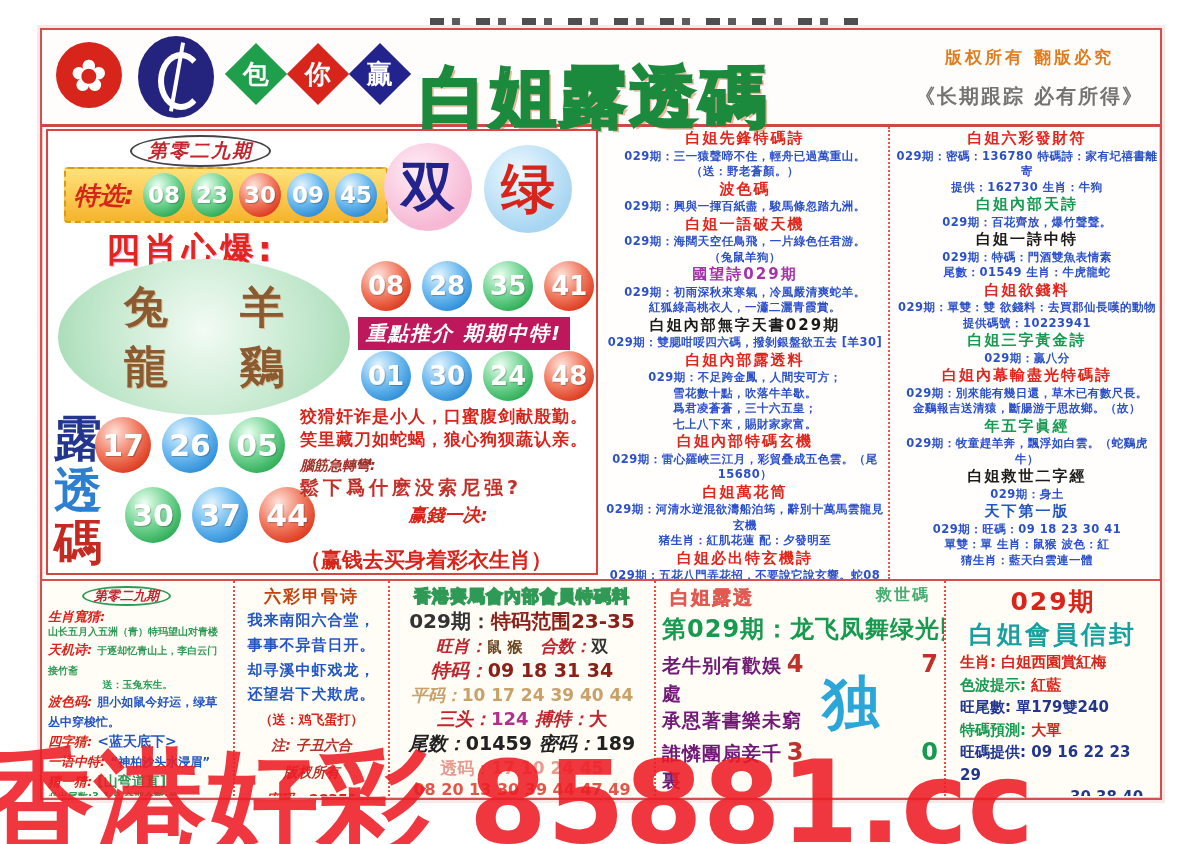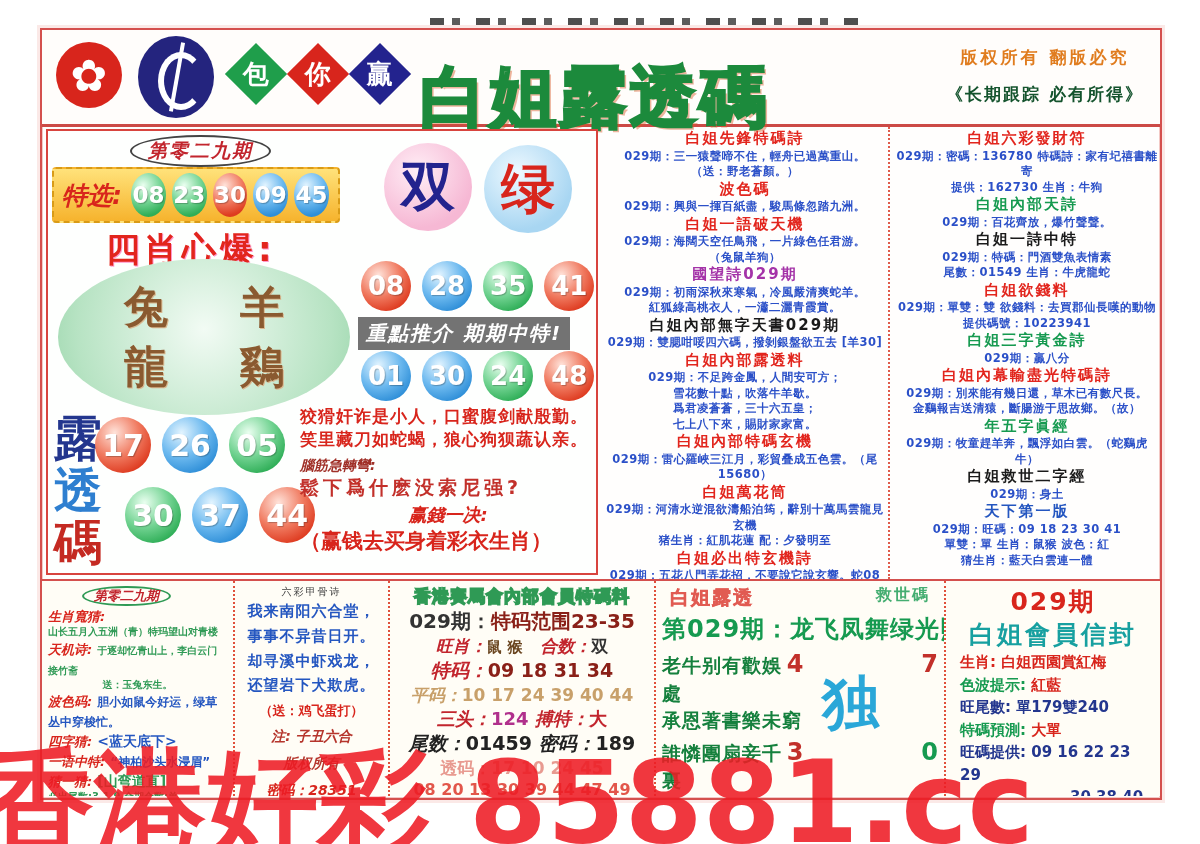--- a/index.html
+++ b/index.html
@@ -24,21 +24,21 @@
   .seal { position:absolute; top:22px; width:44px; height:44px; transform:rotate(45deg);
           display:flex; align-items:center; justify-content:center; }
   .seal > span { transform:rotate(-45deg); color:#fff; font-weight:bold; font-size:26px; }
   .seal.s0 { left:192px; background:#1f9e4b; }
   .seal.s1 { left:254px; background:#d8251c; }
   .seal.s2 { left:316px; background:#23238e; }
   .main-title { position:absolute; left:378px; top:23px; font-size:66px; font-weight:900; letter-spacing:4px;
           color:#fdeee2; -webkit-text-stroke:3px #1c8a3c; text-shadow:3px 3px 0 rgba(216,90,40,.45); white-space:nowrap; }
   .hdr-right { position:absolute; right:16px; top:16px; text-align:center; }
   .copyright { color:#e07c1e; font-size:17px; font-weight:bold; letter-spacing:3px; }
-  .slogan { margin-top:14px; color:#14532d; font-size:17px; font-weight:bold; letter-spacing:2px; }
+  .slogan { margin-top:14px; color:#737373; font-size:20px; font-weight:bold; letter-spacing:2px; }
 
   
   .body-row { position:relative; height:452px; }
   .left-panel { position:absolute; left:4px; top:2px; width:552px; height:446px;
                 border:2px solid #d8443e; background:#fefffe; }
   .mid-col  { position:absolute; left:560px; top:0; width:288px; height:452px; padding:2px 4px;
               border-right:2px dotted #e05a4a; text-align:center; overflow:hidden; }
   .right-col{ position:absolute; left:850px; top:0; width:270px; height:452px; padding:2px 4px; text-align:center; overflow:hidden; }
 
   .sec-title { font-weight:bold; font-size:15px; letter-spacing:2px; line-height:1.3; }
@@ -66,45 +66,45 @@
                 display:flex; align-items:center; padding:4px 6px; }
   .texuan-label { color:#d8251c; font-weight:bold; font-style:italic; font-size:25px; margin:0 6px 0 2px; white-space:nowrap; }
   .big-circle { width:88px; height:88px; border-radius:50%; display:flex; align-items:center; justify-content:center;
                 font-size:54px; font-weight:900; }
   .bc-pink { background:radial-gradient(circle at 38% 32%, #ffeef6, #f6b8d4 70%); color:#23238e; }
   .bc-blue { background:radial-gradient(circle at 38% 32%, #eef9ff, #a8d6f2 70%); color:#d8251c; }
   .sixiao-title { color:#e2251d; font-size:34px; font-weight:900; letter-spacing:4px; text-shadow:1px 1px 0 #f9c; }
   .green-ellipse { border-radius:50%; background:radial-gradient(circle at 50% 45%, #f2fbf4, #b7e3c3 75%, #9cd7ad);
                 display:grid; grid-template-columns:1fr 1fr; place-items:center; padding:18px 30px; }
   .zodiac { font-size:44px; color:#8a5a30; font-weight:bold; text-shadow:1px 1px 0 #d9b890; }
-  .banner { background:#737373; color:#fff; font-weight:bold; font-style:italic; font-size:20px;
+  .banner { background:#be185d; color:#fff; font-weight:bold; font-style:italic; font-size:20px;
             letter-spacing:2px; padding:3px 8px; white-space:nowrap; }
   .lt-char { font-size:48px; font-weight:900; line-height:1.05; }
   .poem-title { color:#b5352c; font-weight:bold; font-style:italic; font-size:16px; }
   .poem-line  { color:#d8251c; font-weight:bold; font-size:17px; line-height:1.35; letter-spacing:1px; }
   .brain-label{ color:#a03028; font-weight:bold; font-style:italic; font-size:14px; margin-top:6px; }
   .brain-line { color:#c2302a; font-weight:bold; font-size:19px; letter-spacing:4px; }
   .win-label  { color:#d8251c; font-weight:bold; font-style:italic; font-size:18px; margin-top:2px;text-align:center; }
-  .win-line   { color:#d8251c; font-weight:bold; font-size:21px; }
+  .win-line   { color:#d8251c; font-weight:bold; font-size:21px;margin-top:19px; }
 
   
   .bottom-row { position:relative; height:217px; border-top:2px solid #d4504e; background:#fffdf6; display:flex; }
   .bp { border-right:2px dotted #e0503a; padding:4px 6px; overflow:hidden; }
   .bp1 { width:193px; } .bp2 { width:155px; text-align:center; } .bp3 { width:266px; text-align:center; }
   .bp4 { width:290px; position:relative; } .bp5 { flex:1; border-right:none; text-align:center; }
 
   .bp1 .row { line-height:1.25; }
   .bp1 .lb { color:#d8251c; font-weight:bold; font-style:italic; font-size:13px; }
   .bp1 .t-green { color:#2f9a55; font-size:10px; font-weight:bold; }
   .bp1 .t-blue  { color:#2456c0; font-size:12px; font-weight:bold; }
   .bp1 .t-big   { font-size:14px; }
   .bp1 .oval-sm { display:inline-block; border:2px solid #2f9a55; border-radius:50%; color:#c2252d;
                   font-size:13px; font-weight:bold; font-style:italic; padding:0 10px; margin-left:34px; }
 
-  .bp2-hdr { color:#404040; font-weight:normal; font-size:10px; letter-spacing:2px; }
+  .bp2-hdr { color:#c2410c; font-weight:bold; font-size:17px; letter-spacing:2px; }
   .bp2 .ln { color:#2456c0; font-weight:bold; font-size:15px; line-height:1.65; letter-spacing:1px; }
   .bp2 .send { color:#d8251c; font-weight:bold; font-size:13px; margin-top:4px; }
   .bp2 .note { color:#b5352c; font-weight:bold; font-size:14px; font-style:italic; line-height:1.5; margin-top:6px; }
 
   .bp3-hdr { font-size:17px; font-weight:900; letter-spacing:1px; color:#fdf6d8; -webkit-text-stroke:1.5px #2f9a55; white-space:nowrap; }
   .bp3 .r1 { color:#333; font-size:20px; font-weight:bold; } .bp3 .r1 b { color:#8a2018; }
   .bp3 .lab { color:#c2252d; font-weight:bold; font-style:italic; }
   .bp3 .r2 { font-size:17px; color:#c2252d; font-weight:bold; }
   .bp3 .r2 .dk { color:#333; }
   .bp3 .r3 { font-size:19px; color:#8a2018; font-weight:bold; }
@@ -113,21 +113,21 @@
   .bp3 .r6 { font-size:19px; color:#222; font-weight:bold; }
   .bp3 .r7 { font-size:17px; color:#e89a90; font-weight:bold; }
   .bp3 .r8 { font-size:16px; color:#e2564a; font-weight:bold; }
   .mini-zo { font-size:15px; color:#6a4520; font-weight:bold; }
 
   .bp4-hl { color:#d8251c; font-weight:900; font-size:19px; -webkit-text-stroke:.5px #d8251c;
             letter-spacing:2px; opacity:.75; }
   .bp4-hr { color:#169a50; font-weight:bold; font-size:16px; letter-spacing:2px; opacity:.8; }
   .bp4-headline { color:#169a50; font-weight:900; font-size:24px; letter-spacing:1px; margin:2px 0; white-space:nowrap; }
   .bp4 .vrow { display:flex; align-items:baseline; line-height:1.45; }
-  .bp4 .vtxt { color:#15803d; font-weight:bold; font-size:19px; width:168px; letter-spacing:1px; }
+  .bp4 .vtxt { color:#701a75; font-weight:bold; font-size:19px; width:168px; letter-spacing:1px; }
   .bp4 .n1 { width:52px; font-size:24px; font-weight:bold; color:#c2302a; }
   .bp4 .n2 { font-size:24px; font-weight:bold; color:#c2302a; }
   .bp4 .grn { color:#169a50; }
   .bp4 .du { position:absolute; right:64px; top:84px; font-size:58px; font-weight:900; color:#2aa7d8; }
 
   .bp5-issue { color:#d8251c; font-weight:900; font-size:25px; letter-spacing:2px; }
   .bp5-title { color:#17a0a0; font-weight:900; font-size:25px; letter-spacing:3px; }
   .bp5 .row { text-align:left; padding-left:8px; line-height:1.5; font-weight:bold; font-size:15px; }
   .bp5 .lab-red { color:#d8251c; } .bp5 .val-red { color:#d8251c; }
   .bp5 .lab-green { color:#169a50; } .bp5 .val-blue { color:#23368e; }
@@ -161,21 +161,21 @@
         <div class="copyright">版权所有 翻版必究</div>
         <div class="slogan">《长期跟踪 必有所得》</div>
       </div>
     </div>
 
     <div class="body-row">
 
       <div class="left-panel">
         <div class="abs issue-oval" style="left:82px; top:4px;">第零二九期</div>
 
-        <div class="abs texuan-strip" style="left:4px; top:36px; width:288px; height:56px;">
+        <div class="abs texuan-strip" style="left:16px; top:36px; width:324px; height:56px;">
           <span class="texuan-label">特选:</span>
           <span class="ball b44" data-color="green">08</span>
           <span class="ball b44" data-color="green">23</span>
           <span class="ball b44" data-color="red">30</span>
           <span class="ball b44" data-color="blue">09</span>
           <span class="ball b44" data-color="blue">45</span>
         </div>
 
         <div class="abs big-circle bc-pink" style="left:336px; top:12px;">双</div>
         <div class="abs big-circle bc-blue" style="left:436px; top:14px;">绿</div>

